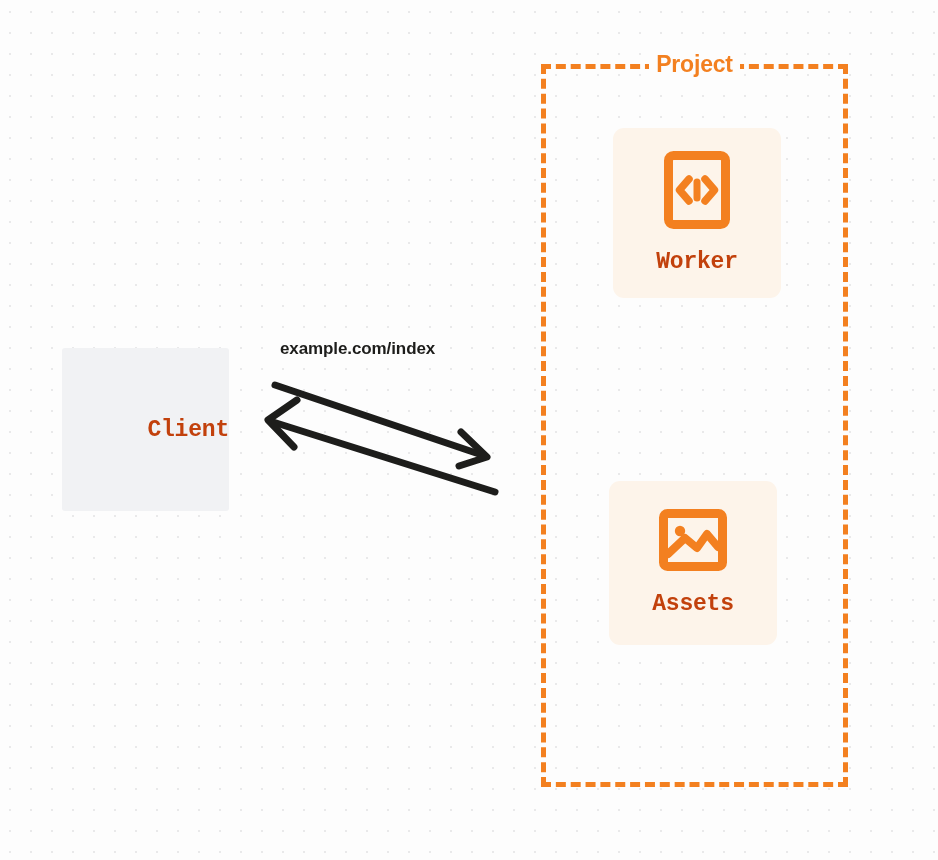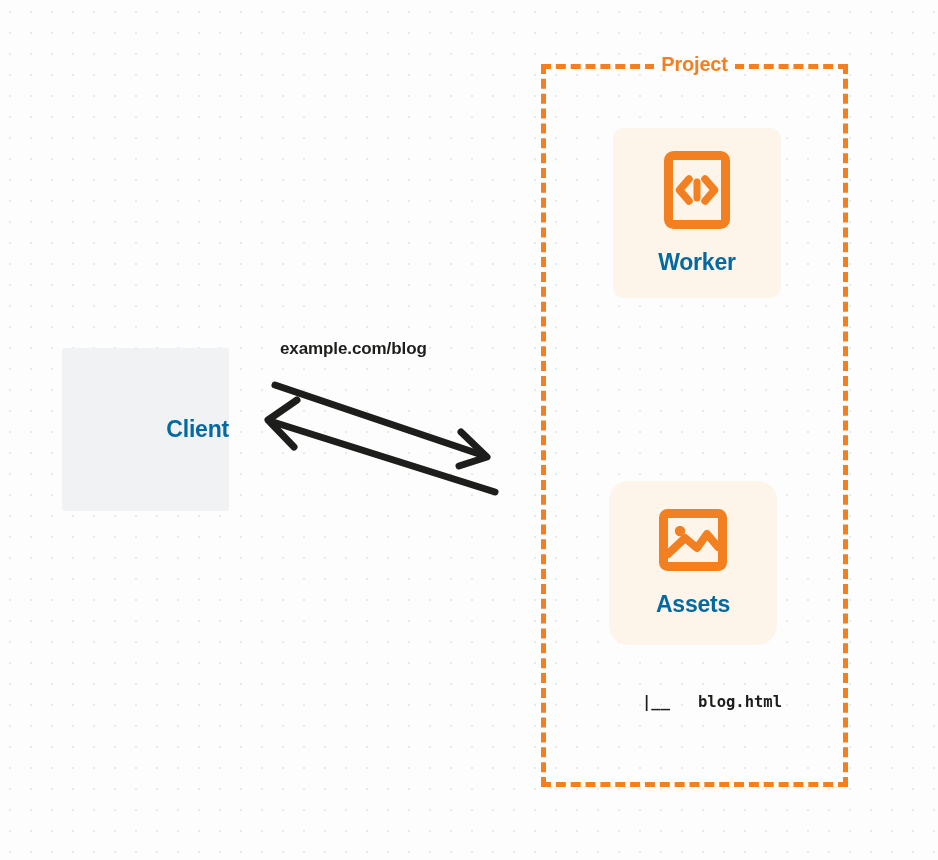--- a/index.html
+++ b/index.html
@@ -34,21 +34,21 @@
     height: 723px;
     box-sizing: border-box;
     border: 5px dashed #f38020;
   }
   #project-label {
     position: absolute;
     left: 541px;
     top: 49px;
     width: 307px;
     text-align: center;
-    font-size: 20px;
+    font-size: 23px;
     font-weight: bold;
     color: #f38020;
     letter-spacing: -0.2px;
     line-height: 30px;
   }
   #project-label span {
     background: #fdfdfd;
     padding: 0 7px;
   }
 
@@ -65,40 +65,40 @@
     background: #fdf4ea;
     border-radius: 11px;
   }
   .node-neutral {
     background: #f1f2f4;
     border-radius: 3px;
   }
   .node-label {
     font-size: 23px;
     font-weight: bold;
-    color: #0369a1;
+    color: #c2410c;
     letter-spacing: -0.2px;
+    font-family: Liberation Mono, monospace;
   }
   .node-icon {
     display: block;
     margin-bottom: 16px;
   }
 
   #worker-node {
     left: 613px;
     top: 128px;
     width: 168px;
     height: 170px;
   }
   #assets-node {
     left: 609px;
     top: 481px;
     width: 168px;
     height: 164px;
-    border-radius: 20px;
   }
   #client-node {
     left: 62px;
     top: 348px;
     width: 167px;
     height: 163px;
     align-items: flex-end;
   }
 
   
@@ -167,29 +167,28 @@
     <svg width="68" height="62" viewBox="0 0 68 62" aria-hidden="true">
       <rect x="4.5" y="4.5" width="59" height="53" rx="4" ry="4" fill="none" stroke="#f38020" stroke-width="9"></rect>
       <circle cx="21" cy="22" r="5.2" fill="#f38020"></circle>
       <path d="M9 45 L26 29 L38 39 L48 25 L59 38" fill="none" stroke="#f38020" stroke-width="8" stroke-linecap="round" stroke-linejoin="round"></path>
     </svg>
   </span>
   <span class="node-label">Assets</span>
 </div>
 
 <div id="file-tree">
-  <span class="tree-row">      |__   blog.html</span>
   
 </div>
 
 <div class="node node-neutral" id="client-node">
   <span class="node-label">Client</span>
 </div>
 
-<div id="request-label">example.com/blog</div>
+<div id="request-label">example.com/index</div>
 
 <svg id="arrows" viewBox="0 0 938 860">
   <g stroke="#1d1d1b" stroke-width="7" stroke-linecap="round" stroke-linejoin="round" fill="none">
     <line x1="275" y1="385" x2="482" y2="455"></line>
     <path d="M461 432 L487 457 L459 466"></path>
   </g>
   <g stroke="#1d1d1b" stroke-width="7" stroke-linecap="round" stroke-linejoin="round" fill="none">
     <line x1="495" y1="492" x2="273" y2="422"></line>
     <path d="M297 400 L268 420 L294 447"></path>
   </g>

